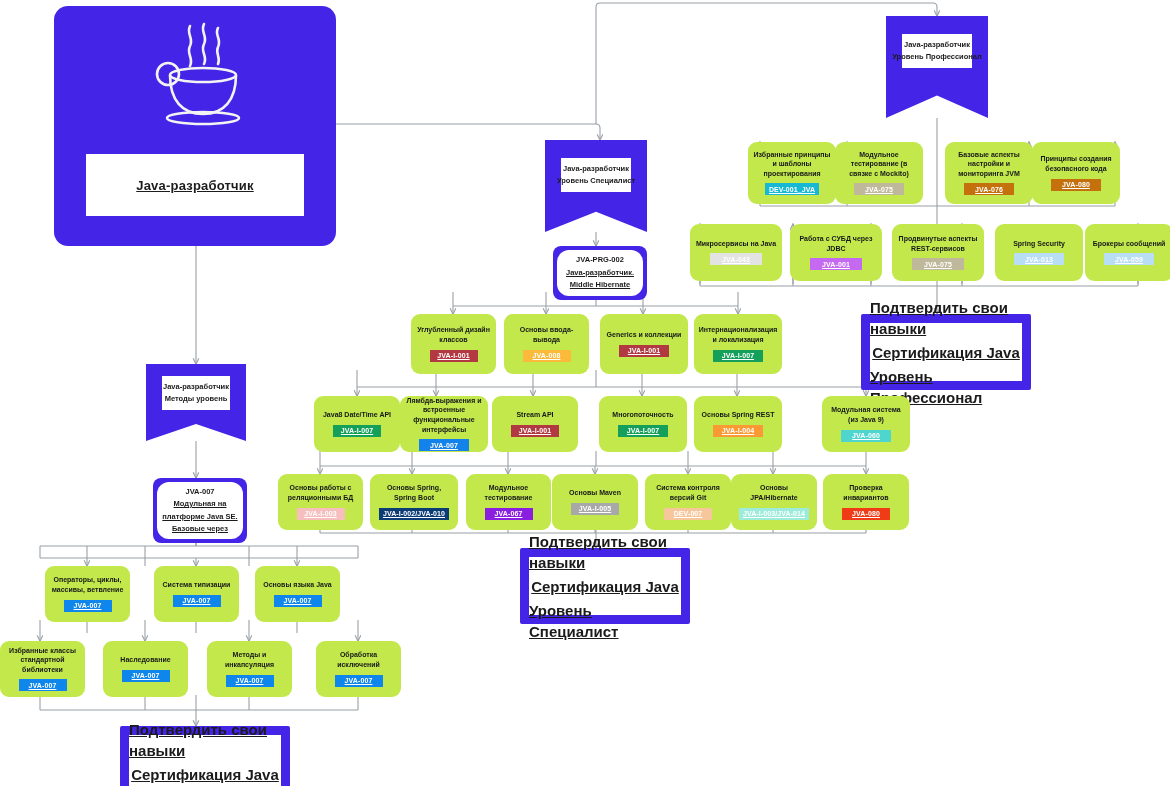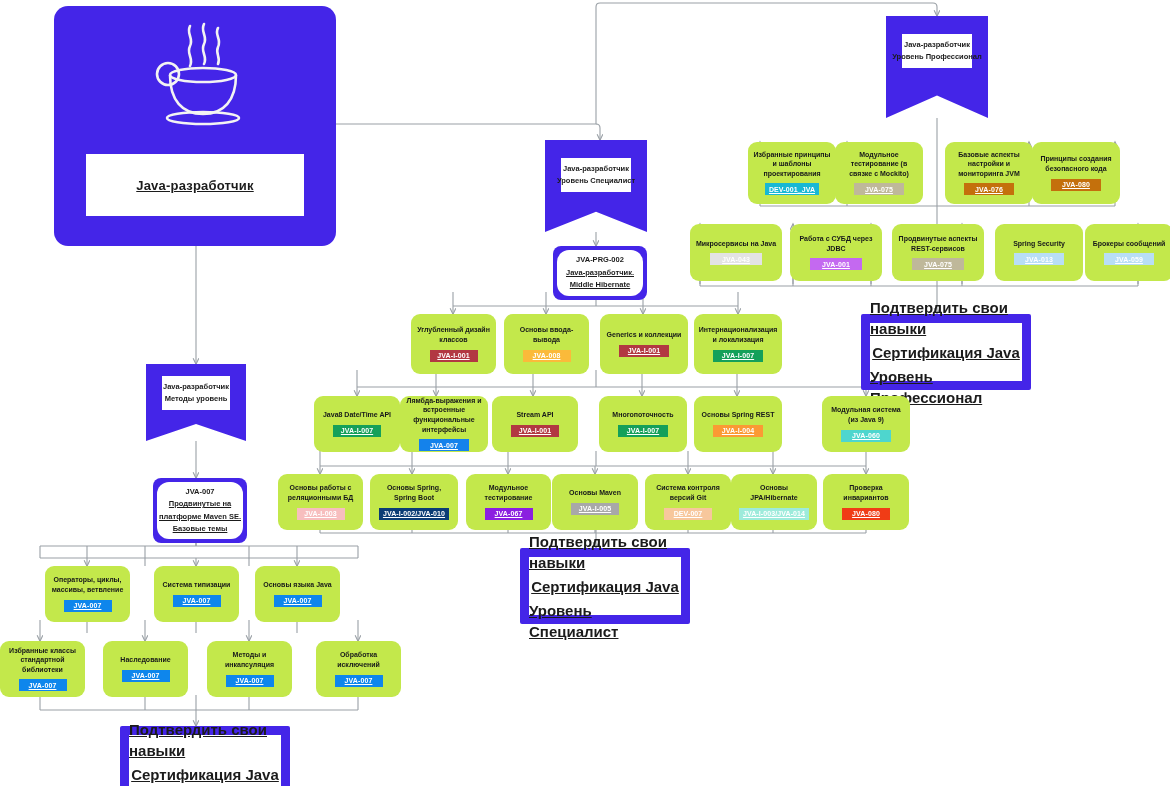--- a/index.html
+++ b/index.html
@@ -197,23 +197,23 @@
     <div class="inner">
       <span>JVA-PRG-002</span>
       <span class="u">Java-разработчик.</span>
       <span class="u">Middle Hibernate</span>
     </div>
   </div>
 
   <div class="outlined" style="left:153px;top:478px;width:86px;height:57px;">
     <div class="inner">
       <span>JVA-007</span>
-      <span class="u">Продвинутые на</span>
-      <span class="u">платформе Maven SE.</span>
-      <span class="u">Базовые темы</span>
+      <span class="u">Модульная на</span>
+      <span class="u">платформе Java SE.</span>
+      <span class="u">Базовые через</span>
     </div>
   </div>
 
   <div class="cert" style="left:861px;top:314px;width:152px;height:58px;">
     <div class="inner">
       <span>Подтвердить свои навыки</span>
       <span>Сертификация Java</span>
       <span>Уровень Профессионал</span>
     </div>
   </div>

